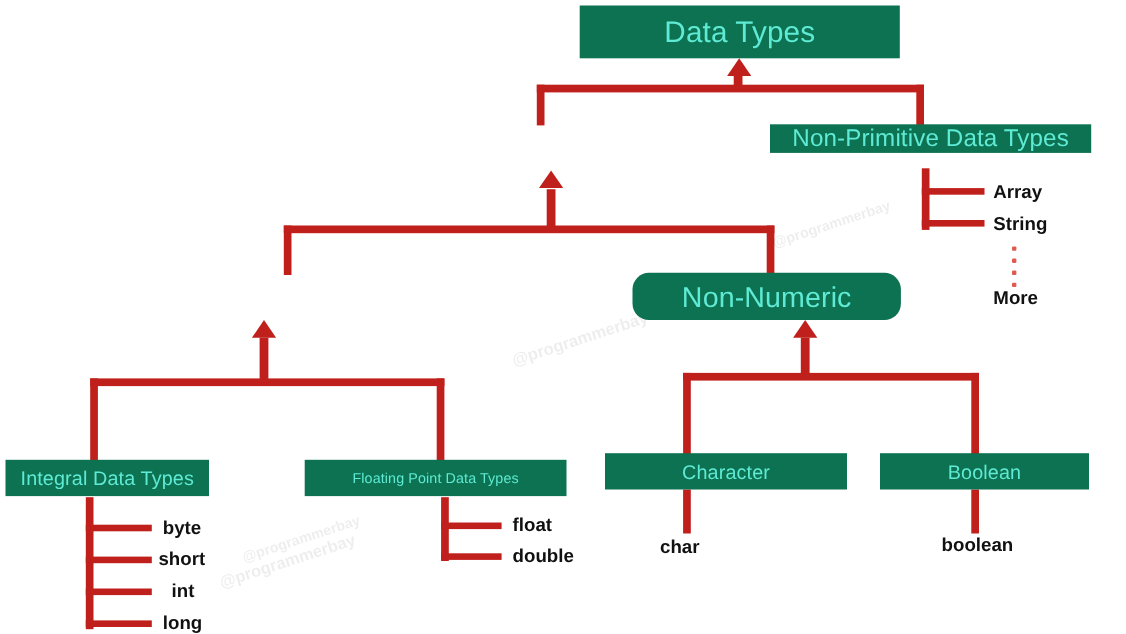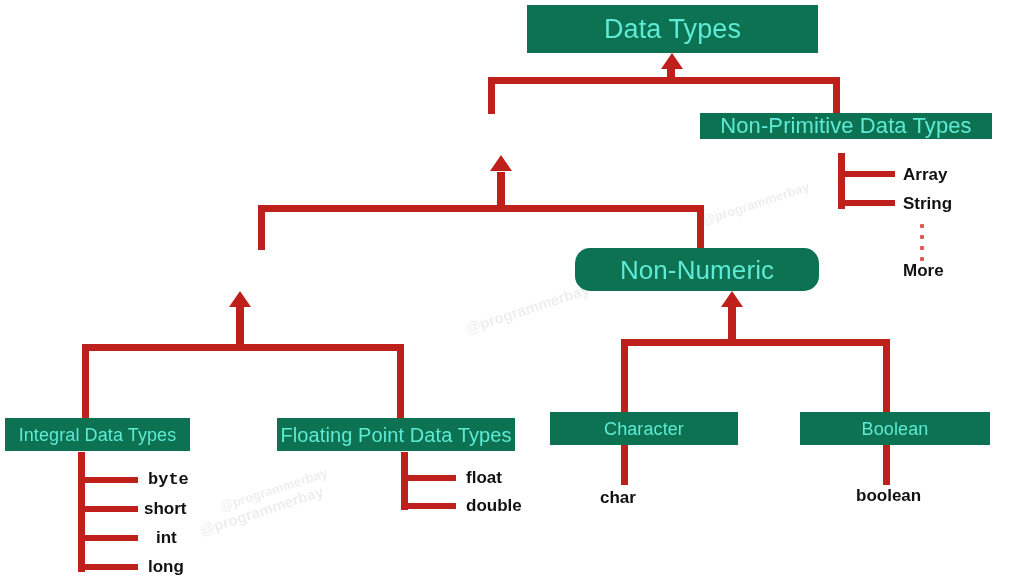--- a/index.html
+++ b/index.html
@@ -50,23 +50,23 @@
   .n-numeric     { left: 110px; top: 248px; width: 258px; height: 43px; }
   .n-numeric .node-label     { font-size: 26px; }
 
   .n-nonnumeric  { left: 575px; top: 248px; width: 244px; height: 43px; border-radius: 15px; }
   .n-nonnumeric .node-label  { font-size: 26px; }
 
   .n-integral    { left: 5px;   top: 418px; width: 185px; height: 33px; }
   .n-integral .node-label    { font-size: 18px; }
 
   .n-floating    { left: 277px; top: 418px; width: 238px; height: 33px; }
-  .n-floating .node-label    { font-size: 20px; }
-
-  .n-character   { left: 550px; top: 412px; width: 188px; height: 33px; }
+  .n-floating .node-label    { font-size: 13px; }
+
+  .n-character   { left: 550px; top: 412px; width: 220px; height: 33px; }
   .n-character .node-label   { font-size: 18px; }
 
   .n-boolean     { left: 800px; top: 412px; width: 190px; height: 33px; }
   .n-boolean .node-label     { font-size: 18px; }
 
   
   .ln {
     position: absolute;
     background: #c0201c;
     z-index: 2;
@@ -197,21 +197,21 @@
   <div class="node n-boolean">
     <span class="node-label">Boolean</span>
   </div>
 
   <div class="ln" style="left:78px; top:452px; width:7px; height:120px;"></div>
   <div class="ln" style="left:78px; top:477px; width:60px; height:6px;"></div>
   <div class="ln" style="left:78px; top:506px; width:60px; height:6px;"></div>
   <div class="ln" style="left:78px; top:535px; width:60px; height:6px;"></div>
   <div class="ln" style="left:78px; top:564px; width:60px; height:6px;"></div>
 
-  <div class="leaf" style="left:148px; top:471px;font-family:Liberation Mono, monospace;">byte</div>
+  <div class="leaf" style="left:148px; top:471px;">byte</div>
   <div class="leaf" style="left:144px; top:500px;">short</div>
   <div class="leaf" style="left:156px; top:529px;">int</div>
   <div class="leaf" style="left:148px; top:558px;">long</div>
 
   <div class="ln" style="left:401px; top:452px; width:7px; height:58px;"></div>
   <div class="ln" style="left:401px; top:475px; width:55px; height:6px;"></div>
   <div class="ln" style="left:401px; top:503px; width:55px; height:6px;"></div>
 
   <div class="leaf" style="left:466px; top:469px;">float</div>
   <div class="leaf" style="left:466px; top:497px;">double</div>

